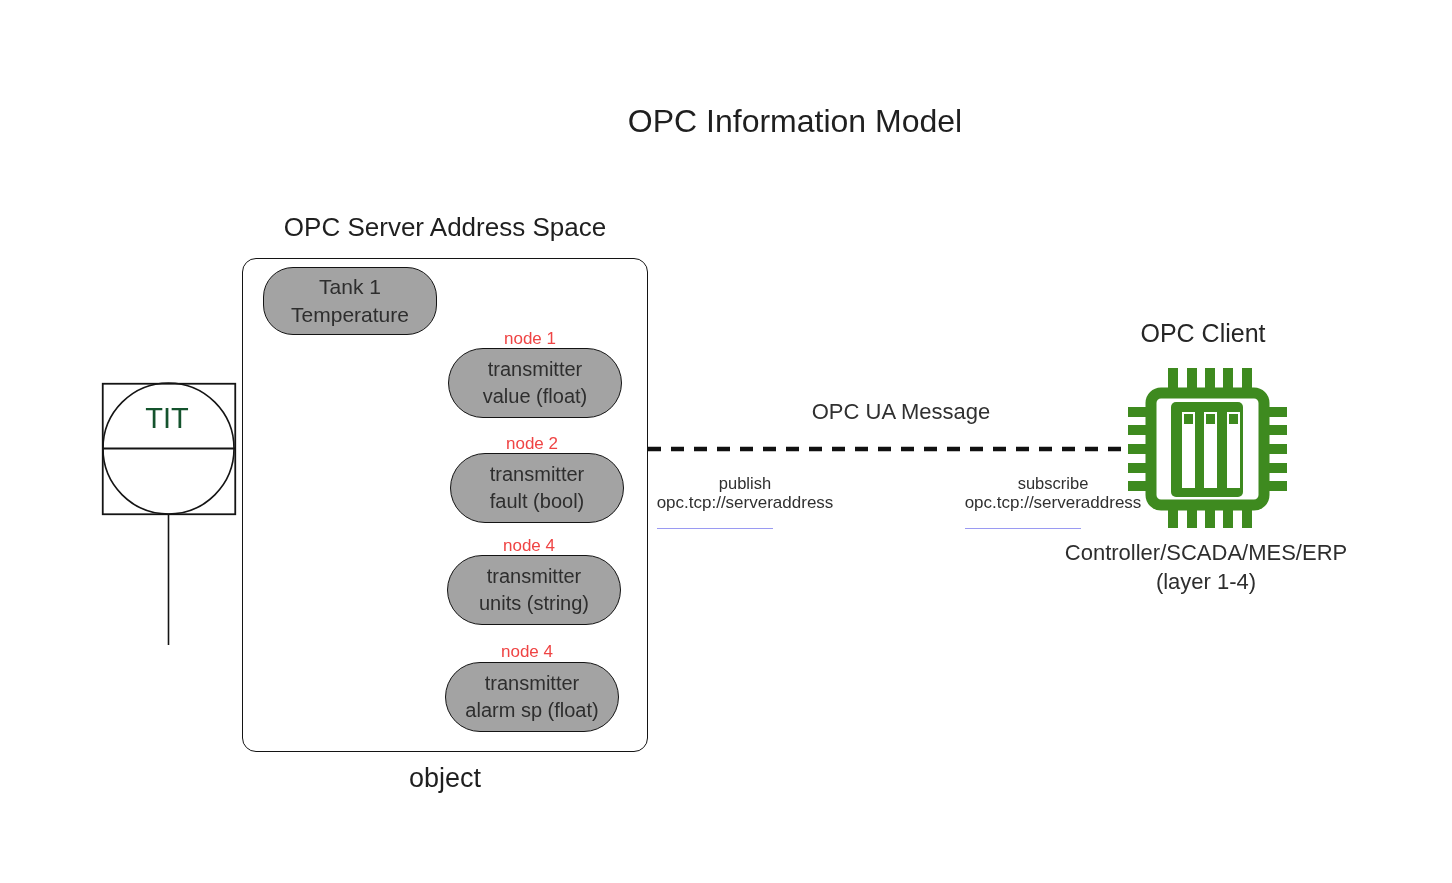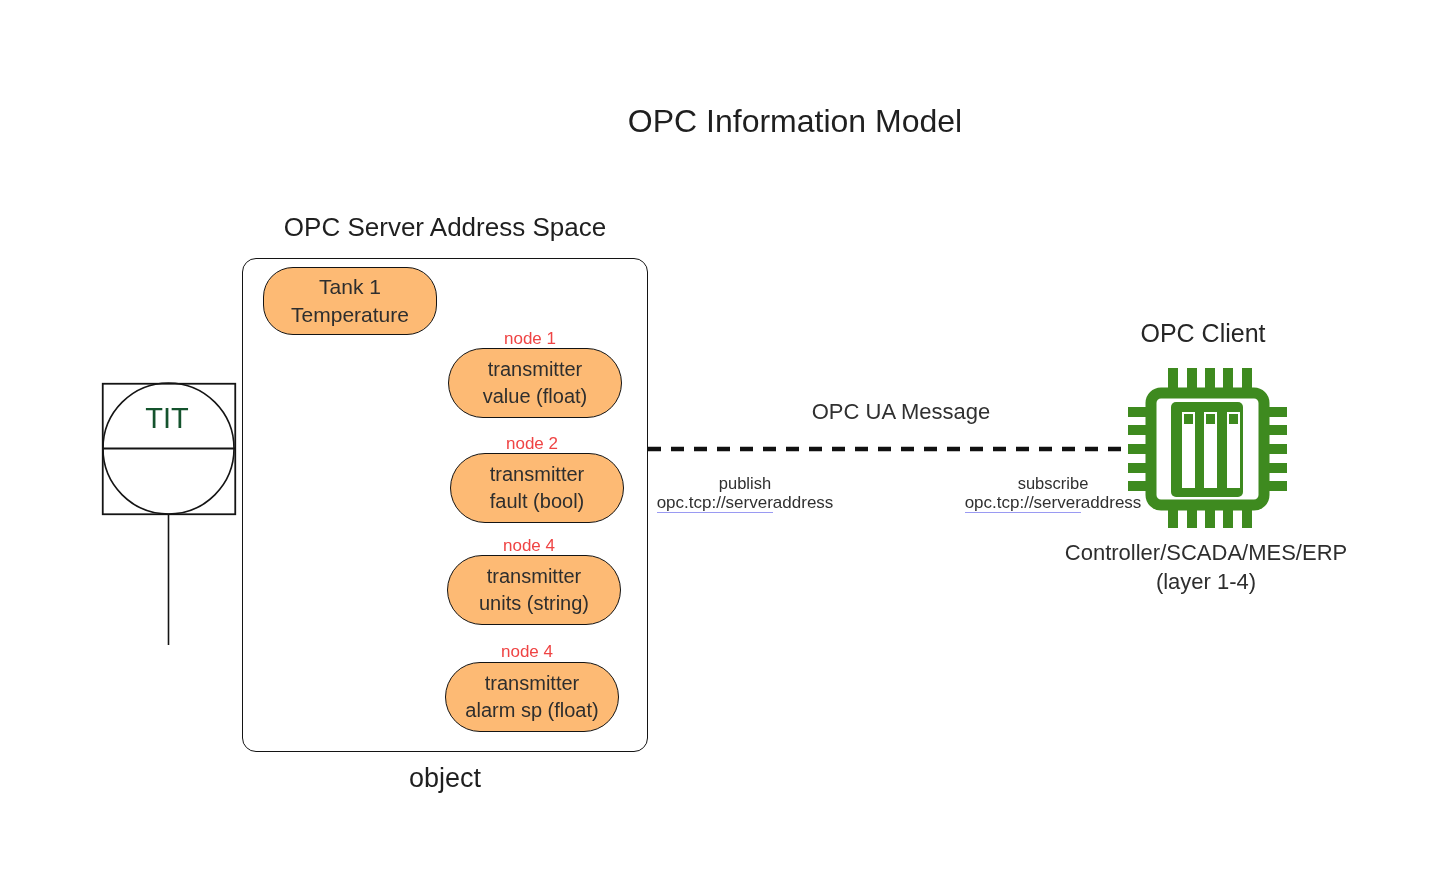--- a/index.html
+++ b/index.html
@@ -13,21 +13,21 @@
 
   .title{left:475px;top:103px;width:600px;font-size:32px;color:#1f1f1f;}
   .server-label{left:222px;top:212px;width:406px;font-size:26px;color:#1f1f1f;}
   .object-label{left:222px;top:763px;width:406px;font-size:27px;color:#1f1f1f;}
 
   .server-box{
     left:222px;top:258px;width:406px;height:494px;
     border:1.5px solid #141414;border-radius:14px;background:#ffffff;box-sizing:border-box;
   }
   .stadium{
-    border:1.5px solid #141414;background:#fdba74;box-sizing:border-box;
+    border:1.5px solid #141414;background:#a3a3a3;box-sizing:border-box;
     display:flex;flex-direction:column;justify-content:center;align-items:center;
   }
   .tank{left:243px;top:267px;width:174px;height:68px;border-radius:30px;font-size:21px;line-height:28px;color:#2e2e2e;}
   .node{width:174px;height:70px;border-radius:35px;font-size:20px;line-height:27px;color:#2e2e2e;}
   .n1{left:428px;top:348px;}
   .n2{left:430px;top:453px;}
   .n3{left:427px;top:555px;}
   .n4{left:425px;top:662px;}
   .node-label{width:174px;font-size:17px;color:#ef4444;}
   .n1l{left:423px;top:329px;}
@@ -35,21 +35,21 @@
   .n3l{left:422px;top:536px;}
   .n4l{left:420px;top:642px;}
 
   .tit-label{left:97px;top:402px;width:100px;font-size:29px;color:#14532d;}
 
   .msg-label{left:731px;top:399px;width:300px;font-size:22px;color:#303030;}
   .pubsub{width:260px;font-size:16.5px;line-height:20px;color:#303030;}
   .publish-block{left:595px;top:473px;}
   .subscribe-block{left:903px;top:473px;}
   .url-line{font-size:17px;}
-  .u{border-bottom:1.5px solid #9a9af2;padding-bottom:0px;}
+  .u{border-bottom:1.5px solid #9a9af2;padding-bottom:16px;}
 
   .client-label{left:1033px;top:319px;width:300px;font-size:25px;color:#262626;}
   .client-caption{left:1036px;top:538px;width:300px;font-size:22px;line-height:29px;color:#2e2e2e;}
 </style>
 </head>
 <body>
 
 <div class="canvas">
 
   <svg class="layer" viewBox="0 0 1452 883">

